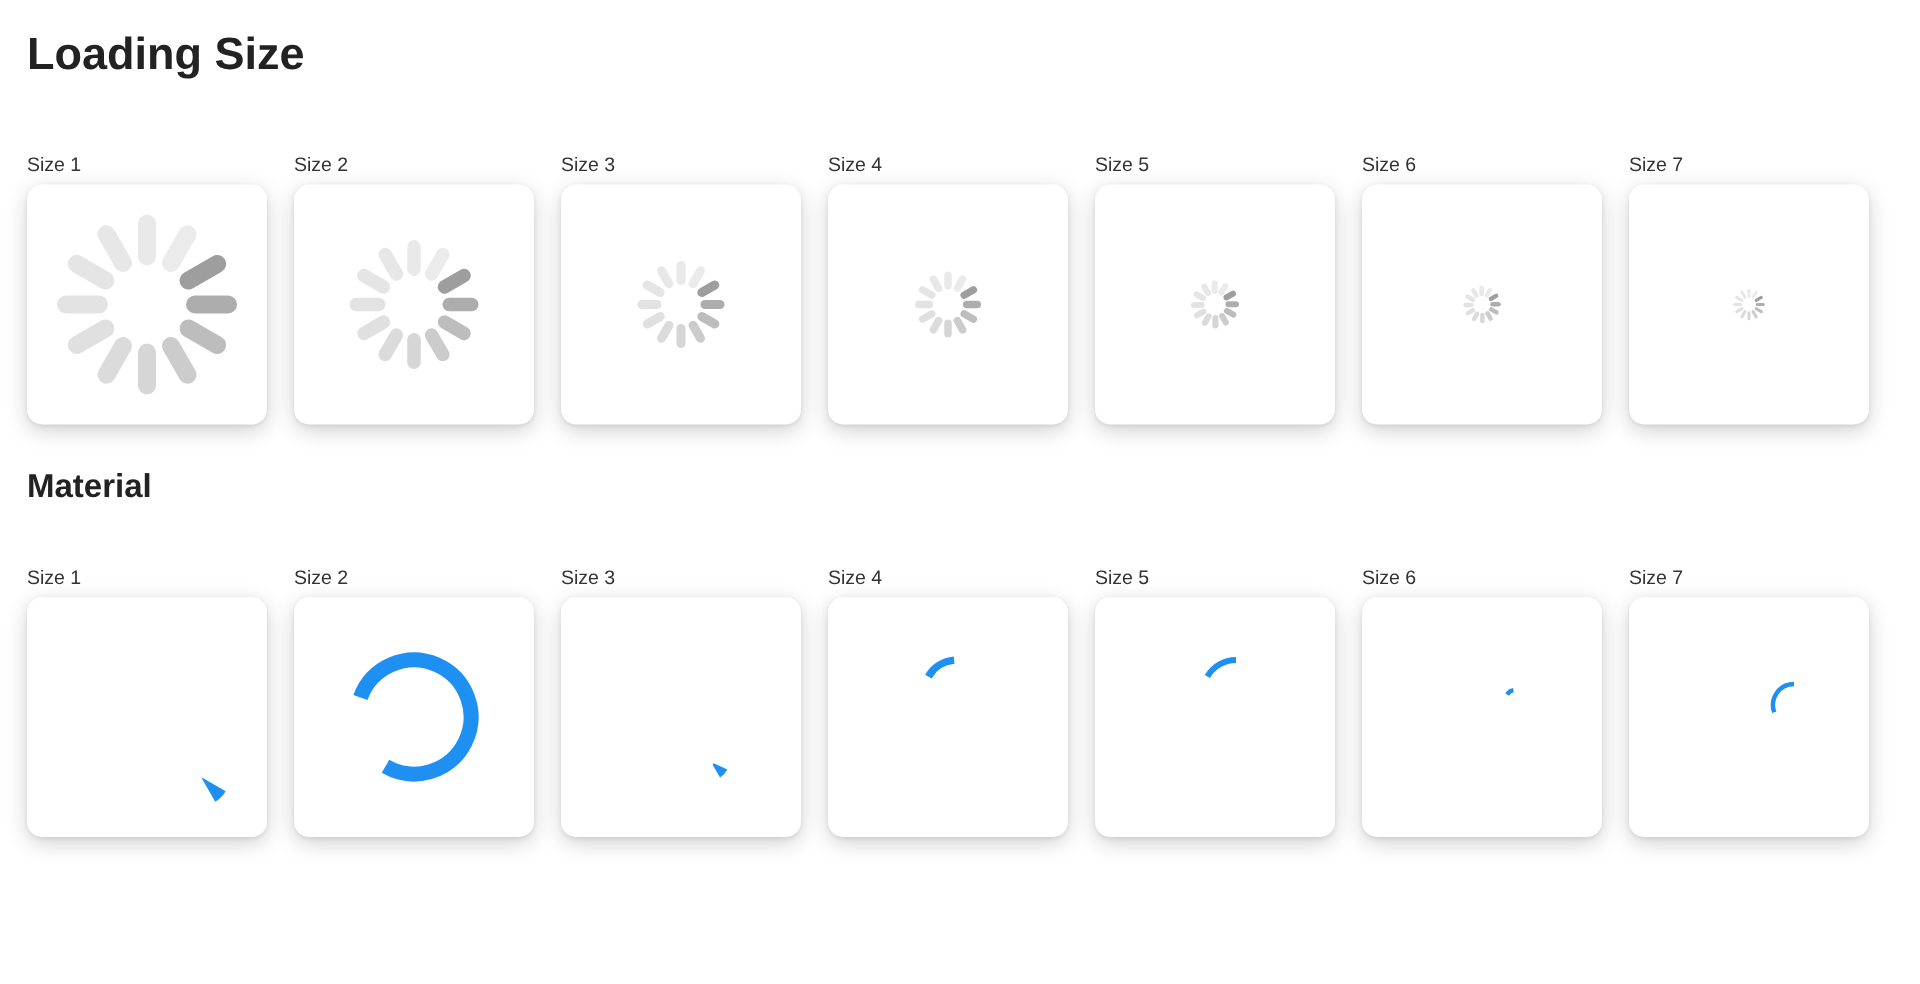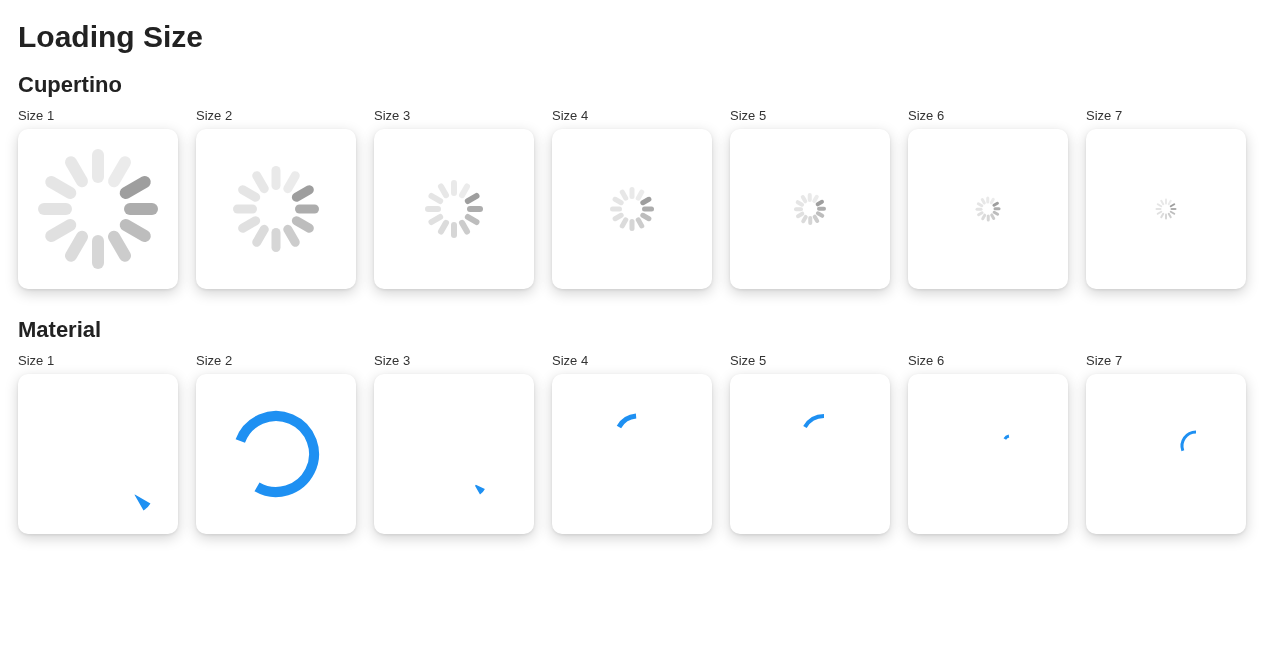--- a/index.html
+++ b/index.html
@@ -29,20 +29,21 @@
   }
   .section { margin-bottom: 28px; }
   .row {
     display: flex;
     gap: 18px;
   }
   .cell {
     display: flex;
     flex-direction: column;
     width: 160px;
+    margin-top: 30px;
   }
   .size-label {
     font-size: 13px;
     color: #333;
     margin-bottom: 6px;
   }
   .card {
     width: 160px;
     height: 160px;
     background: #fff;
@@ -97,21 +98,20 @@
     fill: none;
     stroke-linecap: butt;
   }
 </style>
 </head>
 <body>
 
 <h1 class="page-title">Loading Size</h1>
 
 <div class="section">
-  <h2 class="section-title">Cupertino</h2>
   <div class="row" id="row-cupertino">
       <div class="cell">
         <div class="size-label">Size 1</div>
         <div class="card">
           <div class="cupertino s1" style="width: 130px; height: 130px;">
             <div class="blade b0" style="width: 12px; height: 34px; transform: rotate(240deg) translate(-6px, 26px);"></div>
             <div class="blade b1" style="width: 12px; height: 34px; transform: rotate(270deg) translate(-6px, 26px);"></div>
             <div class="blade b2" style="width: 12px; height: 34px; transform: rotate(300deg) translate(-6px, 26px);"></div>
             <div class="blade b3" style="width: 12px; height: 34px; transform: rotate(330deg) translate(-6px, 26px);"></div>
             <div class="blade b4" style="width: 12px; height: 34px; transform: rotate(360deg) translate(-6px, 26px);"></div>

